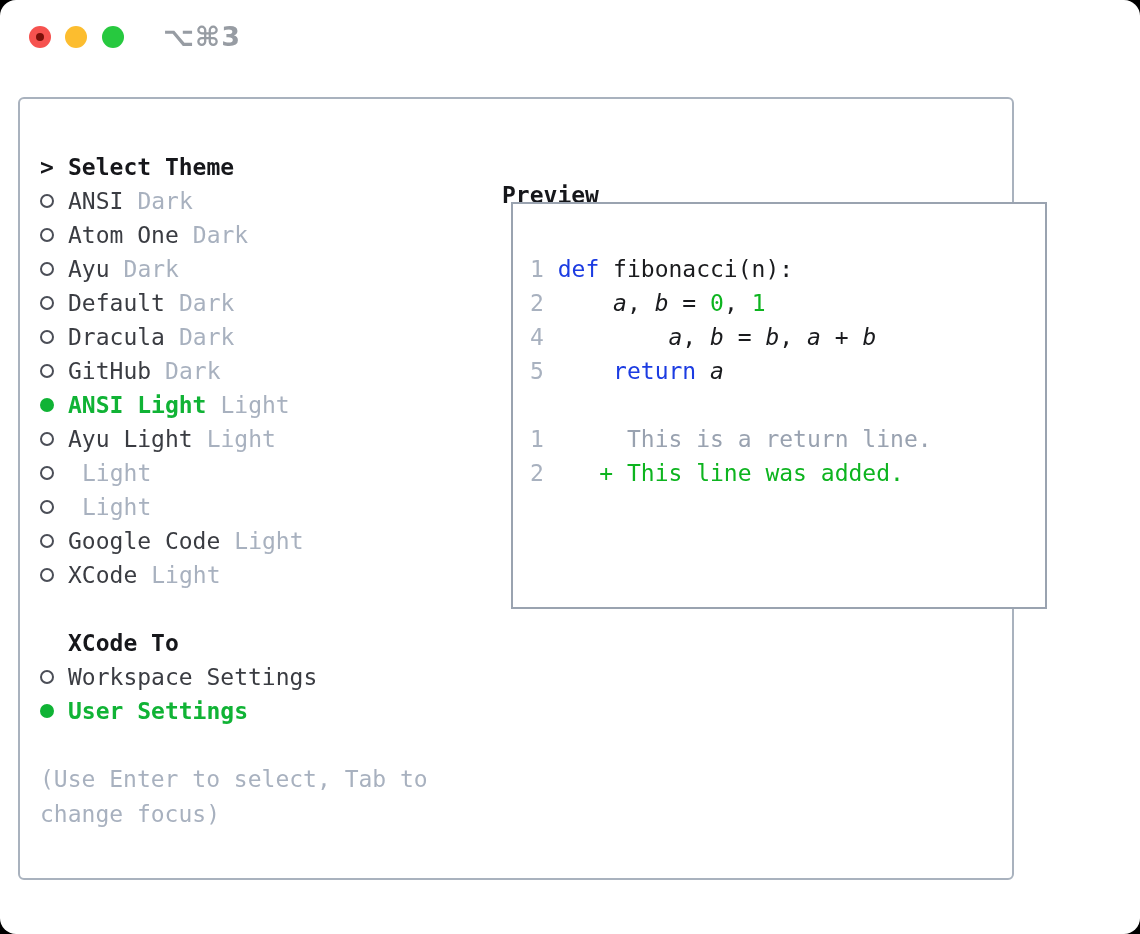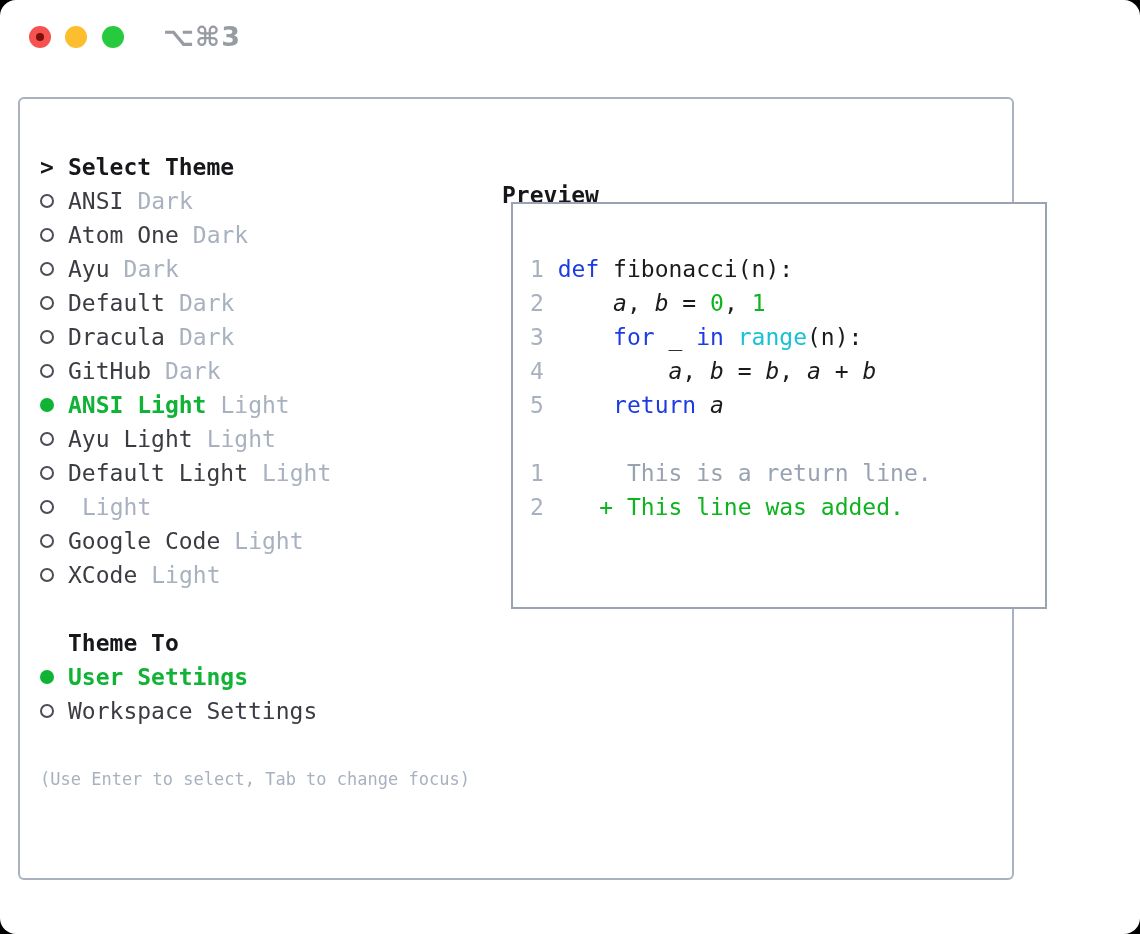--- a/index.html
+++ b/index.html
@@ -50,21 +50,21 @@
   .bullet {
     flex: 0 0 auto; width: 14px; height: 14px; margin-right: 14px;
     border: 2px solid var(--radio_border, #4b4e57); border-radius: 50%;
   }
   .row.selected .bullet { background: var(--accent_green, #10b335); border-color: var(--accent_green, #10b335); }
   .row.selected .t-name { color: var(--accent_green, #10b335); font-weight: bold; }
   .t-tag { color: var(--muted, #a8b1bf); margin-left: 14px; }
   .spacer-row { height: 34px; }
   .apply-indent { display: inline-block; width: 28px; }
   .hint {
-    margin-top: 34px; font-size: 17px; line-height: 35px;
+    margin-top: 34px; font-size: 23px; line-height: 35px;
     color: var(--muted, #a8b1bf); white-space: normal;
   }
 
   
   .preview-label {
     position: absolute; left: 482px; top: 51px; height: 34px;
     display: flex; align-items: center;
     font-size: 23px; font-weight: bold; color: var(--strong_text, #16171b); margin-top: 28px;
   }
   .preview-box {
@@ -142,21 +142,20 @@
     <span class="t-name">ANSI Light</span>
     <span class="t-tag">Light</span>
   </div>
           <div class="row option-row">
     <span class="bullet"></span>
     <span class="t-name">Ayu Light</span>
     <span class="t-tag">Light</span>
   </div>
           <div class="row option-row">
     <span class="bullet"></span>
-    <span class="t-name">Default Light</span>
     <span class="t-tag">Light</span>
   </div>
           <div class="row option-row">
     <span class="bullet"></span>
     <span class="t-tag">Light</span>
   </div>
           <div class="row option-row">
     <span class="bullet"></span>
     <span class="t-name">Google Code</span>
     <span class="t-tag">Light</span>
@@ -165,46 +164,45 @@
     <span class="bullet"></span>
     <span class="t-name">XCode</span>
     <span class="t-tag">Light</span>
   </div>
         </div>
 
       <div class="spacer-row"></div>
 
       <div class="row header-row">
         <span class="apply-indent"></span>
-        <span>Theme To</span>
+        <span>XCode To</span>
       </div>
 
       <div id="apply-list">
+          <div class="row option-row">
+    <span class="bullet"></span>
+    <span class="t-name">Workspace Settings</span>
+    
+  </div>
           <div class="row option-row selected">
     <span class="bullet"></span>
     <span class="t-name">User Settings</span>
-    
-  </div>
-          <div class="row option-row">
-    <span class="bullet"></span>
-    <span class="t-name">Workspace Settings</span>
     
   </div>
         </div>
 
       <div class="hint">(Use Enter to select, Tab to change focus)</div>
     </div>
 
     <div class="preview-label">Preview</div>
 
     <div class="preview-box">
       <div id="code-lines">
           <div class="pline"><span class="lnum">1 </span><span class="tok-kw">def</span><span class="tok-plain"> fibonacci(n):</span></div>
           <div class="pline"><span class="lnum">2 </span><span class="tok-plain">    </span><span class="tok-var">a</span><span class="tok-plain">, </span><span class="tok-var">b</span><span class="tok-plain"> = </span><span class="tok-num">0</span><span class="tok-plain">, </span><span class="tok-num">1</span></div>
-          <div class="pline"><span class="lnum">3 </span><span class="tok-plain">    </span><span class="tok-kw">for</span><span class="tok-plain"> _ </span><span class="tok-kw">in</span><span class="tok-plain"> </span><span class="tok-fn">range</span><span class="tok-plain">(n):</span></div>
           <div class="pline"><span class="lnum">4 </span><span class="tok-plain">        </span><span class="tok-var">a</span><span class="tok-plain">, </span><span class="tok-var">b</span><span class="tok-plain"> = </span><span class="tok-var">b</span><span class="tok-plain">, </span><span class="tok-var">a</span><span class="tok-plain"> + </span><span class="tok-var">b</span></div>
           <div class="pline"><span class="lnum">5 </span><span class="tok-plain">    </span><span class="tok-kw">return</span><span class="tok-plain"> </span><span class="tok-var">a</span></div>
         </div>
       <div class="blank-line"></div>
       <div id="diff-lines">
           <div class="pline"><span class="lnum">1</span><span class="diff-context">      This is a return line.</span></div>
           <div class="pline"><span class="lnum">2</span><span class="diff-added">    + This line was added.</span></div>
         </div>
     </div>
 

